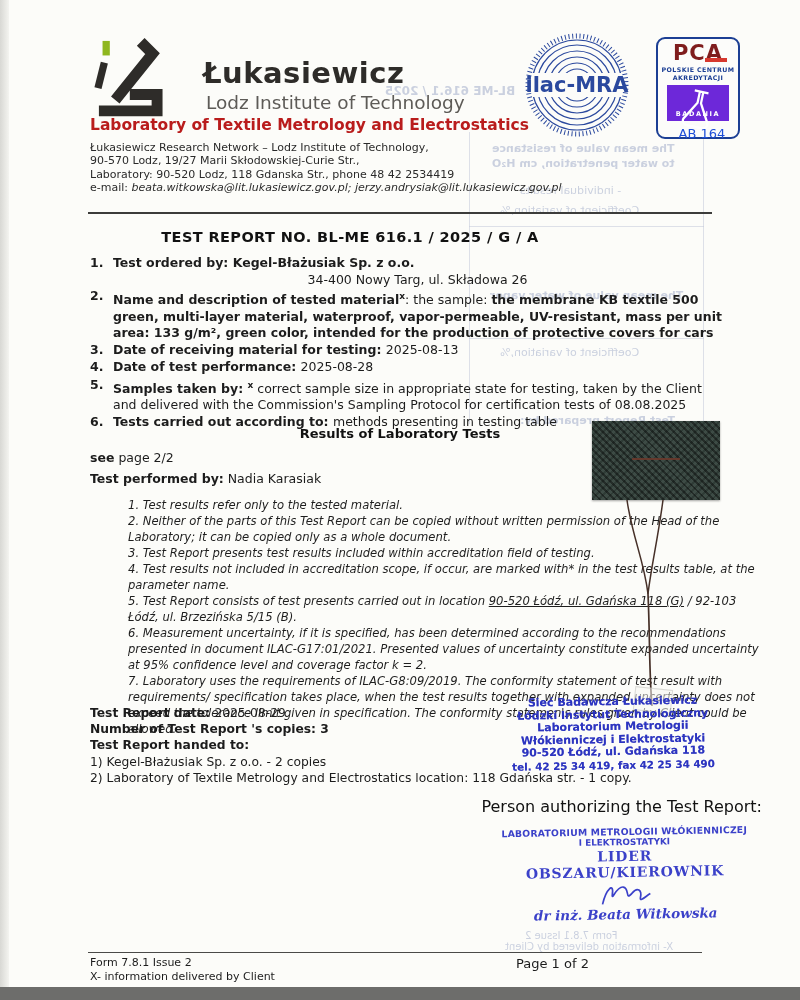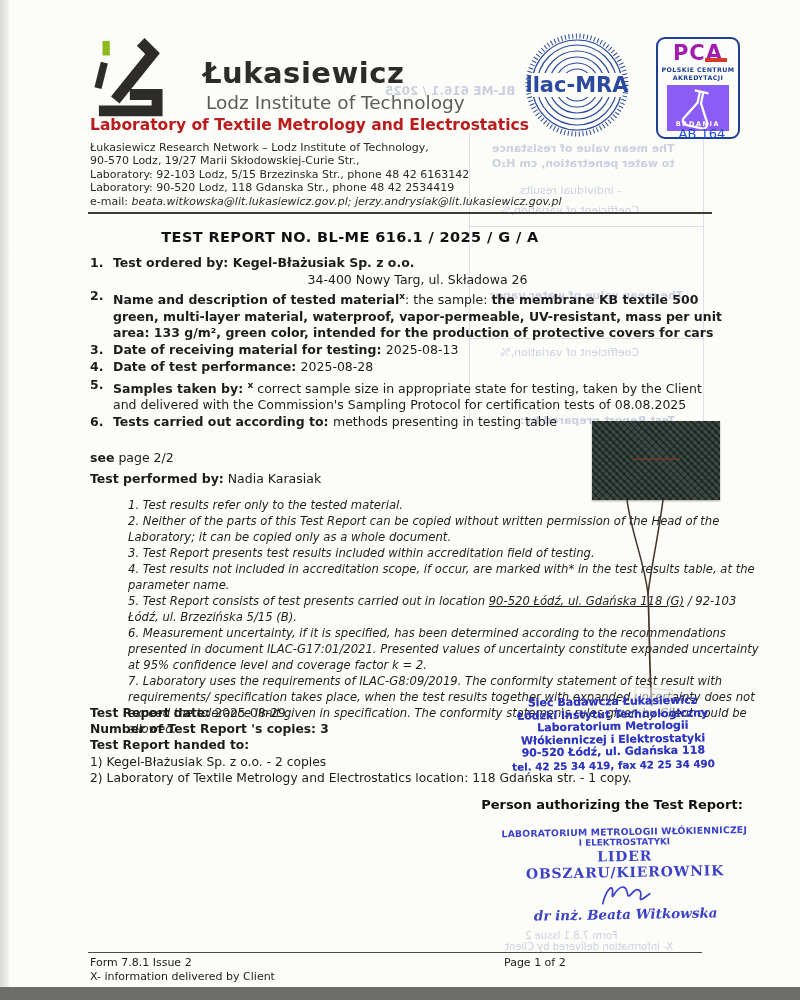--- a/index.html
+++ b/index.html
@@ -19,24 +19,24 @@
   
   .brand-word{position:absolute;left:203px;top:56px;font-size:29px;font-weight:bold;color:#2e2c29;letter-spacing:.5px;}
   .brand-sub{position:absolute;left:206px;top:92px;font-size:18.5px;color:#5d5b57;}
   .lab-title{position:absolute;left:90px;top:116px;font-size:15.5px;font-weight:bold;color:#b91c1c;}
   .addr{position:absolute;left:90px;top:141px;font-size:11px;line-height:13.4px;color:#2a2a2a;}
   .addr .em{font-style:italic;}
   .rule-top{position:absolute;left:88px;top:212px;width:624px;height:2px;background:#3c3c3a;}
   .pca-cert{position:absolute;left:664px;top:126px;width:76px;text-align:center;font-size:13px;color:#1d4ed8;}
 
   .pca-box{position:absolute;left:656px;top:37px;width:84px;height:102px;border:2px solid #1c3f94;border-radius:9px;background:#fcfcfa;box-sizing:border-box;text-align:center;}
-  .pca-acr{position:relative;font-size:21px;font-weight:bold;color:#a21caf;letter-spacing:1px;margin-top:3px;line-height:22px;}
+  .pca-acr{position:relative;font-size:21px;font-weight:bold;color:#7f1d1d;letter-spacing:1px;margin-top:3px;line-height:22px;}
   .pca-redbar{position:absolute;left:47px;top:19px;width:22px;height:3.5px;background:#d6382e;}
   .pca-org{font-size:6.3px;font-weight:bold;color:#1c3f94;letter-spacing:.4px;line-height:7.5px;margin-top:2px;}
-  .pca-square{width:62px;height:46px;margin:4px auto 0;background:#8b5cf6;position:relative;}
+  .pca-square{width:62px;height:36px;margin:4px auto 0;background:#6d28d9;position:relative;}
   .pca-badge{position:absolute;left:0;bottom:3px;width:100%;text-align:center;font-size:6.5px;font-weight:bold;color:#fff;letter-spacing:1.6px;}
 
   
   .report-title{position:absolute;left:0;top:229px;width:700px;text-align:center;font-size:14.5px;font-weight:bold;letter-spacing:.4px;color:#111;}
   .items{position:absolute;left:90px;top:255px;width:632px;font-size:12.5px;line-height:16.2px;}
   .item{position:relative;padding-left:23px;margin:0 0 1px 0;}
   .item .no{position:absolute;left:0;top:0;font-weight:bold;}
   .item b{font-weight:bold;}
   .item sup{font-size:9px;font-weight:bold;}
   .cont{padding-left:23px;text-align:center;}
@@ -56,32 +56,32 @@
   .threads{position:absolute;left:600px;top:498px;width:90px;height:212px;pointer-events:none;}
   .tape{position:absolute;left:634px;top:688px;width:36px;height:22px;background:rgba(246,246,242,.55);border:1px solid rgba(190,190,186,.5);transform:rotate(6deg);}
 
   
   .meta{position:absolute;left:90px;top:705px;font-size:12.3px;line-height:16.2px;}
   .meta b{font-weight:bold;}
 
   .addr-stamp{position:absolute;left:508px;top:696px;width:210px;text-align:center;color:#2c34c0;font-weight:bold;font-size:11px;line-height:12.6px;transform:rotate(-1deg);text-shadow:0 0 .5px rgba(44,52,192,.55);}
   .addr-stamp .sm{font-size:10.3px;}
 
-  .auth-head{position:absolute;left:462px;top:797px;width:300px;text-align:center;font-size:13px;font-weight:bold;color:#111;}
+  .auth-head{position:absolute;left:462px;top:797px;width:300px;text-align:right;font-size:16px;font-weight:normal;color:#111;}
   .sig-stamp{position:absolute;left:500px;top:826px;width:250px;text-align:center;color:#3b41c9;transform:rotate(-1deg);}
   .sig-l1{font-size:9.3px;font-weight:bold;letter-spacing:.2px;}
   .sig-l2{font-size:8.8px;font-weight:bold;}
   .sig-l3{font-family:"DejaVu Serif","Liberation Serif",serif;font-size:14px;font-weight:bold;letter-spacing:.8px;margin-top:1px;}
   .sig-name{font-family:"DejaVu Serif","Liberation Serif",serif;font-size:13.5px;font-style:italic;font-weight:bold;margin-top:-4px;}
   .squiggle{display:block;margin:0 auto;}
 
   
   .footer-rule{position:absolute;left:88px;top:952px;width:614px;height:1px;background:#4a4a48;}
   .f-form{position:absolute;left:90px;top:956px;font-size:11px;}
-  .f-page{position:absolute;left:504px;top:956px;font-size:11px;}
+  .f-page{position:absolute;left:516px;top:956px;font-size:13px;}
   .f-note{position:absolute;left:90px;top:970px;font-size:11px;}
 </style>
 </head>
 <body>
 
 <div class="page">
 
   <div class="bleed">
     <div class="btline" style="left:469px;top:132px;width:1px;height:292px;"></div>
     <div class="btline" style="left:703px;top:132px;width:1px;height:292px;"></div>
@@ -138,21 +138,20 @@
       </svg>
       <div class="pca-badge">BADANIA</div>
     </div>
   </div>
   <div class="pca-cert">AB 164</div>
 
   <div class="lab-title">Laboratory of Textile Metrology and Electrostatics</div>
   <div class="addr">
     <div>Łukasiewicz Research Network – Lodz Institute of Technology,</div>
     <div>90-570 Lodz, 19/27 Marii Skłodowskiej-Curie Str.,</div>
-    <div>Laboratory: 92-103 Lodz, 5/15 Brzezinska Str., phone 48 42 6163142</div>
     <div>Laboratory: 90-520 Lodz, 118 Gdanska Str., phone 48 42 2534419</div>
     <div><span>e-mail:</span><span class="em"> beata.witkowska@lit.lukasiewicz.gov.pl;  jerzy.andrysiak@lit.lukasiewicz.gov.pl</span></div>
   </div>
   <div class="rule-top"></div>
 
   <div class="report-title">TEST REPORT NO.  BL-ME 616.1 / 2025 / G / A</div>
 
   <div class="items">
     <div class="item">
       <span class="no">1.</span><b>Test ordered by: </b><b>Kegel-Błażusiak Sp. z o.o.</b>
@@ -168,20 +167,21 @@
       <span class="no">4.</span><b>Date of test performance: </b><span>2025-08-28</span>
     </div>
     <div class="item">
       <span class="no">5.</span><b>Samples taken by: </b><sup>x</sup><span> correct sample size in appropriate state for testing, taken by the Client and delivered with the Commission's Sampling Protocol for certification tests of 08.08.2025</span>
     </div>
     <div class="item">
       <span class="no">6.</span><b>Tests carried out according to: </b><span>methods presenting in testing table</span>
     </div>
   </div>
 
+  <div class="results-head">Results of Laboratory Tests</div>
   <div class="seepage"><b>see</b><span> page  2/2</span></div>
   <div class="performed"><b>Test performed by:</b><span> Nadia Karasiak</span></div>
 
   <div class="notes">
     <p><span>1.</span> <span>Test results refer only to the tested material.</span></p>
     <p><span>2.</span> <span>Neither of the parts of this Test Report can be copied without written permission of the Head of the Laboratory; it can be copied only as a whole document.</span></p>
     <p><span>3.</span> <span>Test Report presents test results included within accreditation field of testing.</span></p>
     <p><span>4.</span> <span>Test results not included in accreditation scope, if occur, are marked with* in the test results table, at the parameter name.</span></p>
     <p><span>5.</span> <span>Test Report consists of test presents carried out in location </span><span class="ul">90-520 Łódź, ul. Gdańska 118 (G)</span><span> / 92-103 Łódź, ul. Brzezińska 5/15 (B).</span></p>
     <p><span>6.</span> <span>Measurement uncertainty, if it is specified, has been determined according to the recommendations presented in document ILAC-G17:01/2021. Presented values of uncertainty constitute expanded uncertainty at 95% confidence level and coverage factor k = 2.</span></p>

